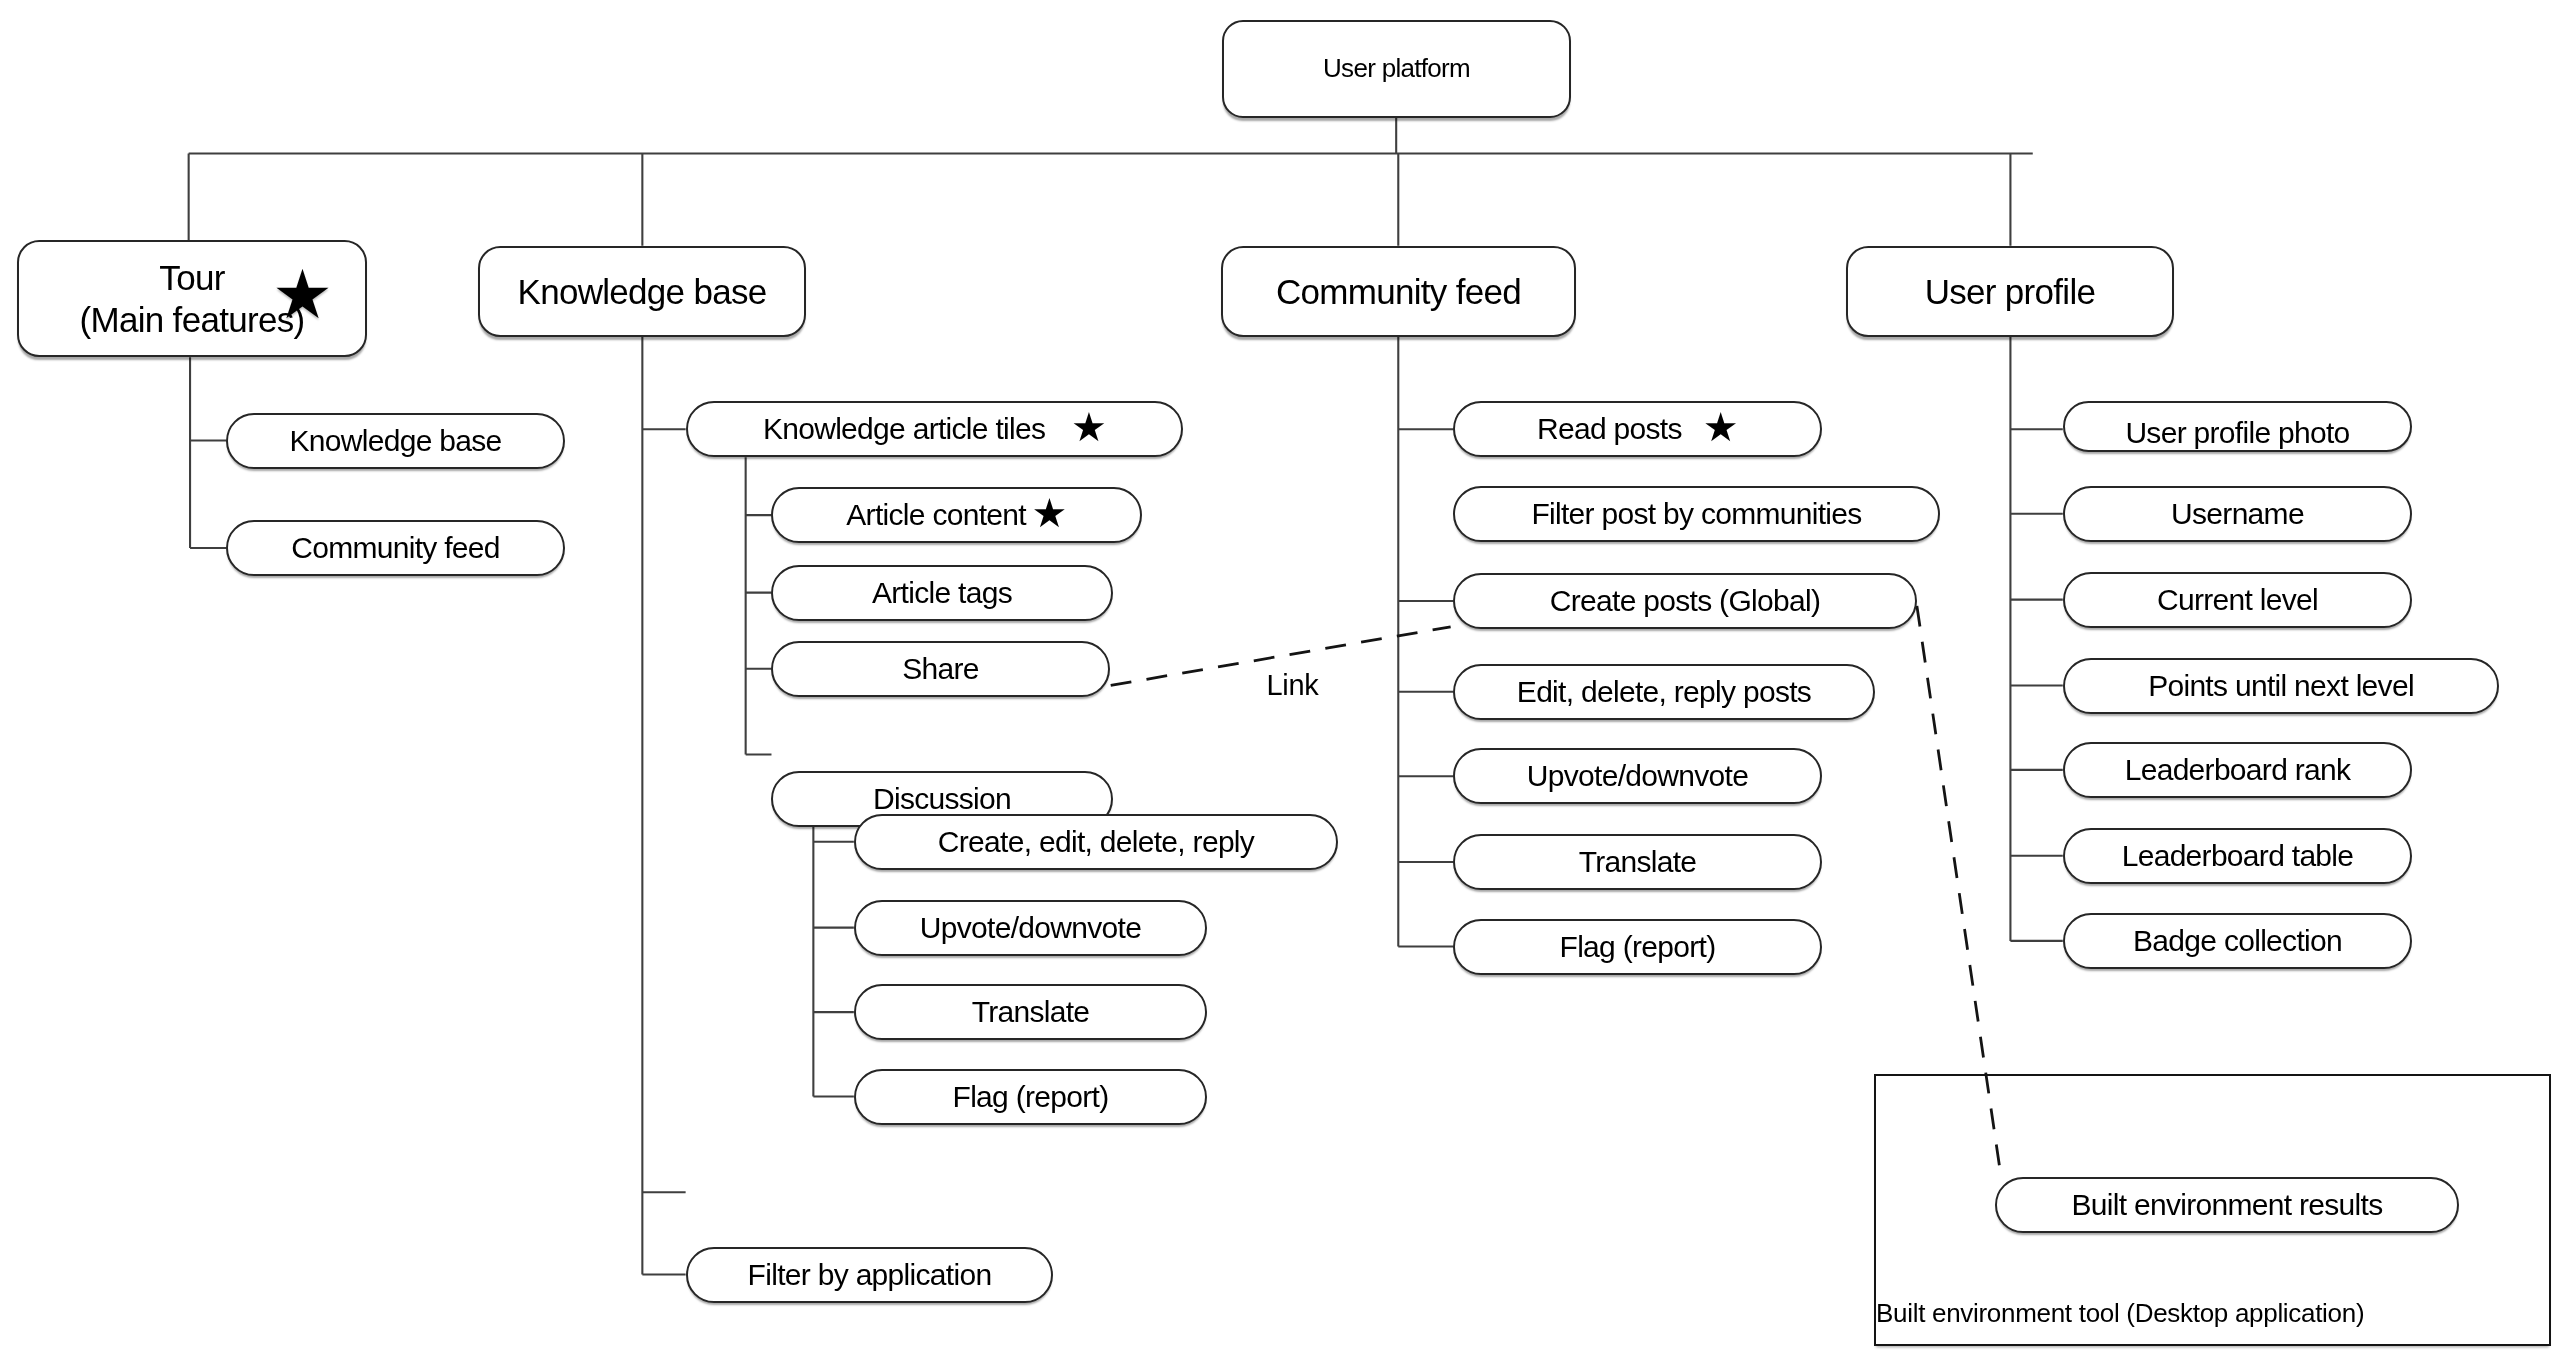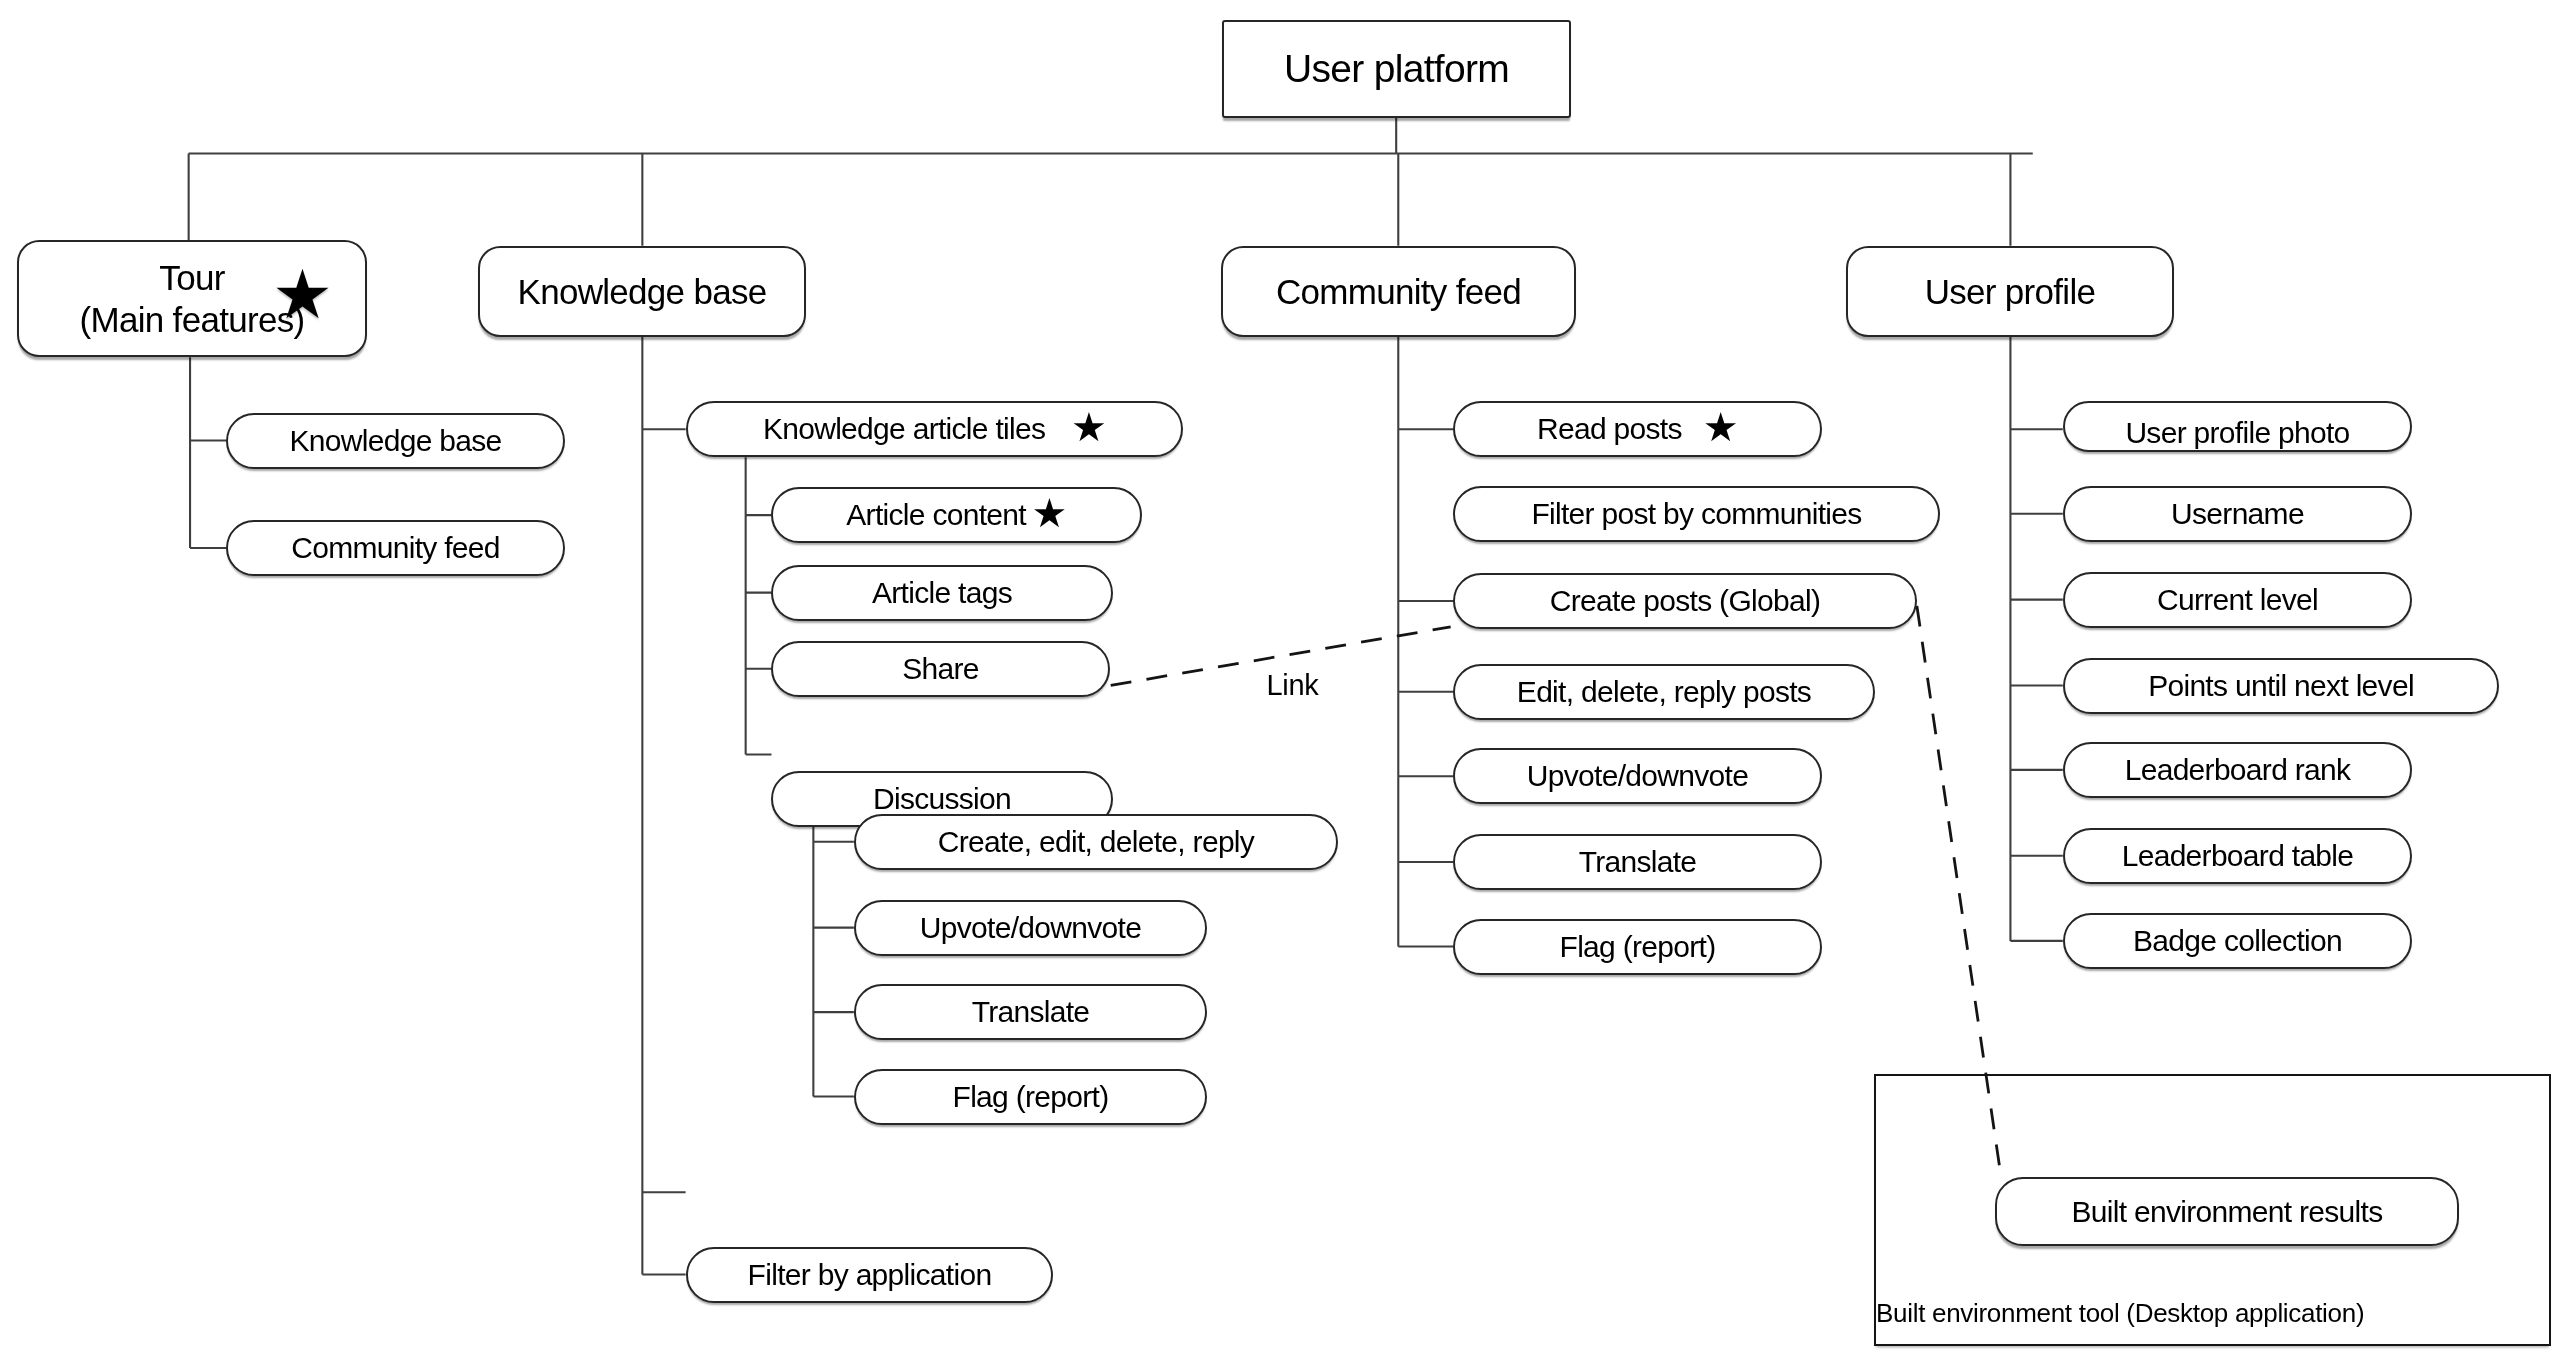--- a/index.html
+++ b/index.html
@@ -16,35 +16,35 @@
     position:absolute;box-sizing:border-box;
     background:#ffffff;
     border:2.1px solid #262626;
     border-radius:28px;
     display:flex;align-items:center;justify-content:center;
     white-space:nowrap;
     font-size:30px;letter-spacing:-0.7px;
     box-shadow:0 3.5px 2.1px -1.4px rgba(0,0,0,0.35);
   }
   .hdr{font-size:35px;border-radius:22.3px;}
-  .root{font-size:39px;border-radius:3px;}
+  .root{font-size:26px;border-radius:21px;}
   .two-line{flex-direction:column;line-height:1.18;text-align:center;}
   .star-inline{font-size:40px;line-height:1;margin-left:5.6px;transform:translateY(-2.1px);}
   .star-inline.spaced{margin-left:21px;}
   .star-float{
     position:absolute;font-size:68px;line-height:1;
     left:253px;top:18px;color:#000;text-shadow:0 2.1px 2.1px rgba(0,0,0,0.25);
   }
   .be-rect{
     position:absolute;box-sizing:border-box;
     left:1874px;top:1074px;width:677px;height:272px;
     border:2.8px solid #141414;background:transparent;
     box-shadow:0 4.2px 2.8px -2.1px rgba(0,0,0,0.35);
   }
-  .be-node{left:119px;top:101px;width:464px;height:69px;}
+  .be-node{left:119px;top:101px;width:464px;height:56px;}
   .be-caption{
     position:absolute;left:0;right:0;bottom:15.4px;
     font-size:26px;letter-spacing:-0.3px;
   }
   .link-label{
     position:absolute;left:1247px;top:669px;width:91px;
     text-align:center;font-size:29px;letter-spacing:-0.3px;
   }
 </style>
 </head>

